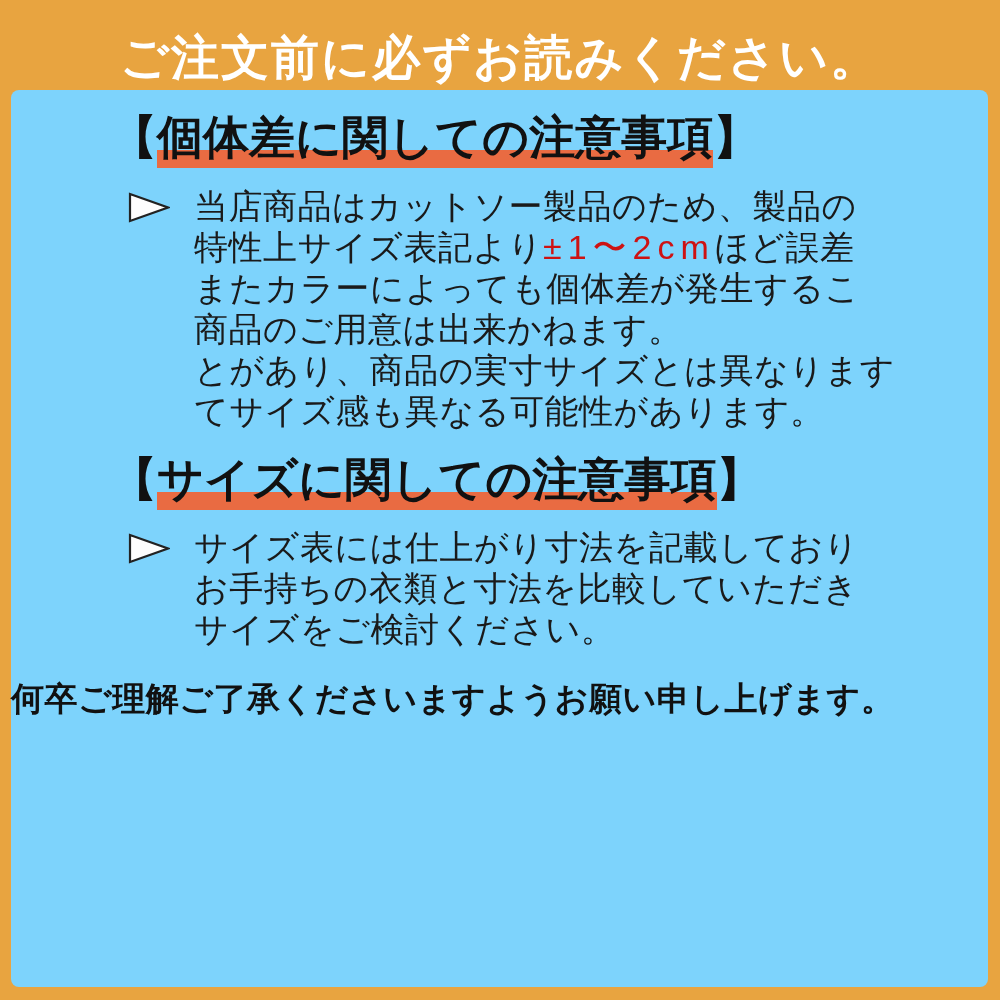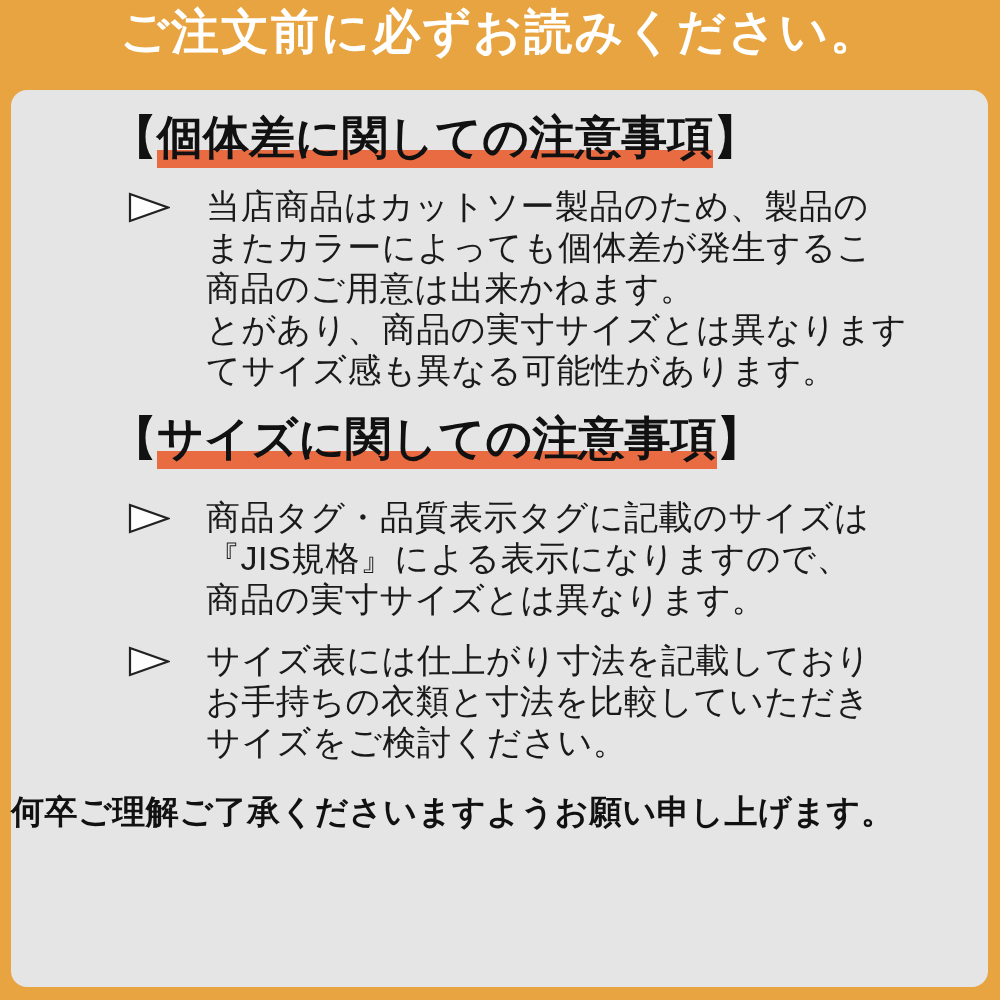--- a/index.html
+++ b/index.html
@@ -6,45 +6,45 @@
   .page{
     position:relative;
     width:1000px;height:1000px;
     background:#E8A440;
     overflow:hidden;
     font-family:"Liberation Sans", sans-serif;
     color:#1a1a1a;
   }
   .banner{
     position:absolute;top:0;left:0;right:0;height:90px;
-    display:flex;align-items:flex-start;justify-content:center;
+    display:flex;align-items:flex-end;justify-content:center;
   }
   .banner-text{
     color:#ffffff;font-size:48px;font-weight:700;letter-spacing:2px;
     white-space:nowrap;
   }
   .body{
     position:absolute;top:90px;left:11px;right:12px;bottom:13px;
-    background:#e5e5e5;border-radius:16px;
+    background:#7dd3fc;border-radius:8px;
   }
   .heading{
     margin:20px 0 0 100px;
     font-size:46px;font-weight:700;line-height:1.2;color:#111;
     white-space:nowrap;
   }
   .heading .hl{
     background-image:linear-gradient(#E96B42,#E96B42);
     background-repeat:no-repeat;
     background-size:100% 18px;
     background-position:left bottom;
     padding-bottom:5px;
   }
   .para{
     display:flex;align-items:flex-start;
-    margin-left:117px;gap:36px;
+    margin-left:117px;gap:24px;
   }
   .para-1{margin-top:21px;}
   .para-2{margin-top:31px;}
   .para-3{margin-top:20px;}
   .bullet{flex:0 0 auto;margin-top:6px;line-height:0;}
   .lines{font-size:34px;line-height:41px;letter-spacing:0.5px;white-space:nowrap;}
   .red{color:#CE1212;letter-spacing:6px;}
   .sec2{margin-top:20px;}
   .footer{
     margin-top:27px;
@@ -67,41 +67,30 @@
     <h1 class="heading"><span>【</span><span class="hl">個体差に関しての注意事項</span><span>】</span></h1>
 
     <div class="para para-1">
       <span class="bullet">
         <svg width="42" height="31" viewBox="0 0 42 31">
           <polygon points="2,2 40,15.5 2,29" fill="#FDFDFD" stroke="#222" stroke-width="2.2" stroke-linejoin="miter"></polygon>
         </svg>
       </span>
       <div class="lines">
         <div class="ln">当店商品はカットソー製品のため、製品の</div>
+        <div class="ln"><span>特性上サイズ表記より</span><span class="red">±1〜2cm</span><span>ほど誤差</span></div>
         <div class="ln">またカラーによっても個体差が発生するこ</div>
         <div class="ln">商品のご用意は出来かねます。</div>
         <div class="ln">とがあり、商品の実寸サイズとは異なります</div>
         <div class="ln">てサイズ感も異なる可能性があります。</div>
       </div>
     </div>
 
     <h1 class="heading sec2"><span>【</span><span class="hl">サイズに関しての注意事項</span><span>】</span></h1>
 
-    <div class="para para-2">
-      <span class="bullet">
-        <svg width="42" height="31" viewBox="0 0 42 31">
-          <polygon points="2,2 40,15.5 2,29" fill="#FDFDFD" stroke="#222" stroke-width="2.2" stroke-linejoin="miter"></polygon>
-        </svg>
-      </span>
-      <div class="lines">
-        <div class="ln">商品タグ・品質表示タグに記載のサイズは</div>
-        <div class="ln">『JIS規格』による表示になりますので、</div>
-        <div class="ln">商品の実寸サイズとは異なります。</div>
-      </div>
-    </div>
 
     <div class="para para-3">
       <span class="bullet">
         <svg width="42" height="31" viewBox="0 0 42 31">
           <polygon points="2,2 40,15.5 2,29" fill="#FDFDFD" stroke="#222" stroke-width="2.2" stroke-linejoin="miter"></polygon>
         </svg>
       </span>
       <div class="lines">
         <div class="ln">サイズ表には仕上がり寸法を記載しており</div>
         <div class="ln">お手持ちの衣類と寸法を比較していただき</div>

